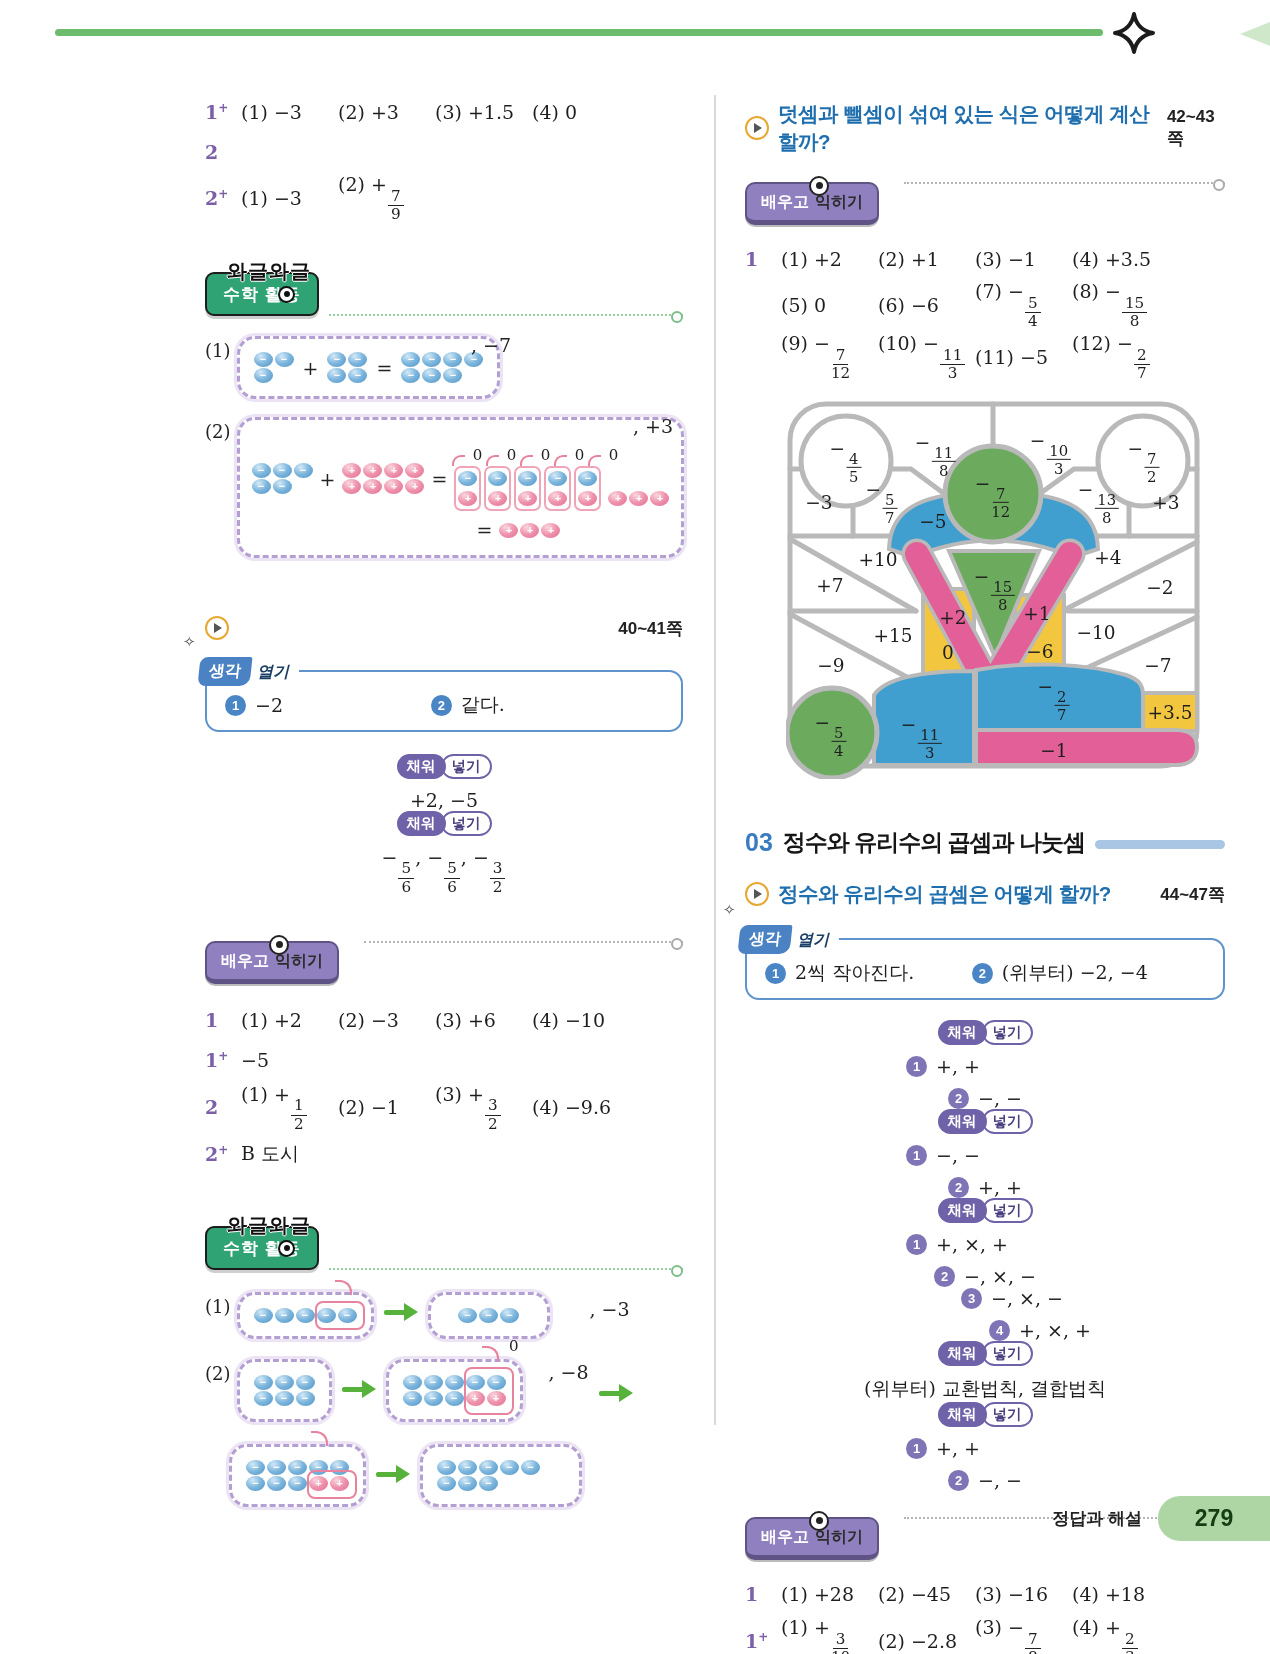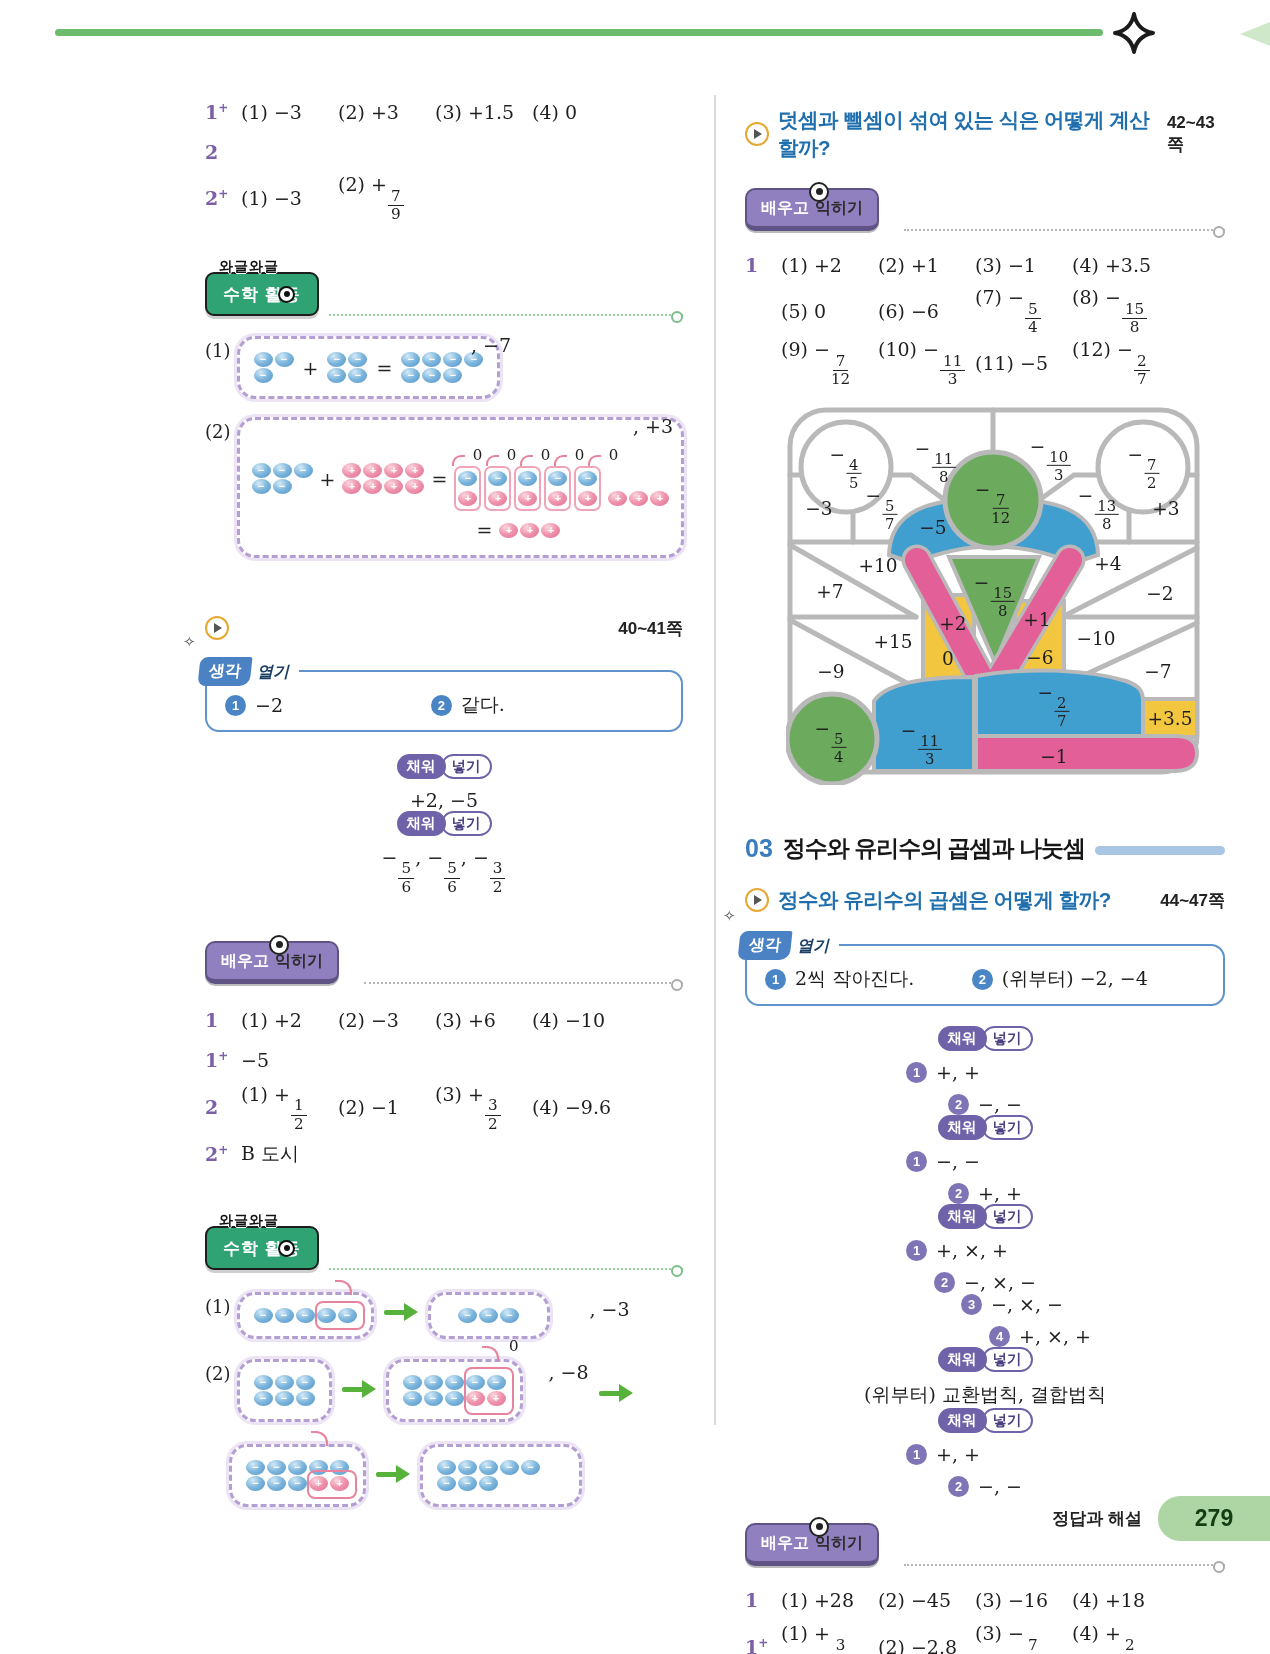--- a/index.html
+++ b/index.html
@@ -58,38 +58,38 @@
   
   .fill-row{display:flex;align-items:center;min-height:42px;gap:10px;flex-direction:column;}
   .fb{display:flex;align-items:center;flex:none;}
   .fb .b1{background:#6f62a8;color:#fff;font-weight:bold;font-size:14.5px;padding:3px 10px;border-radius:14px;z-index:1;}
   .fb .b2{border:2px solid #6f62a8;color:#4d4080;background:#fff;font-weight:bold;font-size:14.5px;
           padding:1px 9px;border-radius:14px;margin-left:-5px;}
   .fill-item{display:flex;align-items:center;gap:9px;}
   .fi-1{width:158px;}
   .fill-indent{margin-left:110px;}
   
-  .learn-head{display:flex;align-items:flex-end;margin-top:0;gap:15px;}
+  .learn-head{display:flex;align-items:flex-start;margin-top:0;gap:15px;}
   .learn-badge{position:relative;background:#9180bf;border:2px solid #5f5386;border-bottom-width:5px;
         border-radius:10px;padding:8px 14px 7px 14px;display:flex;gap:6px;align-items:center;box-shadow:0 2px 0 #bbb;}
   .learn-badge .w1{color:#fff;font-weight:bold;font-size:16px;}
   .learn-badge .w2{color:#2c2c2c;font-weight:bold;font-size:16px;}
   .eye{position:absolute;left:62px;top:-8px;width:16px;height:16px;background:#fff;border:2px solid #222;
        border-radius:50%;}
   .eye::after{content:"";position:absolute;left:5px;top:4px;width:7px;height:7px;background:#222;border-radius:50%;}
   .dotline{flex:1;border-top:2px dotted #b5b5b5;margin-left:10px;position:relative;}
   .dotline::after{content:"";position:absolute;right:0;top:-5px;width:8px;height:8px;border:2px solid #aaa;border-radius:50%;background:#fff;}
   .dotline-green{border-top-color:#94cf9e;}
   .dotline-green::after{border-color:#7cbd88;}
   
   .act-head{display:flex;align-items:flex-end;margin-top:0;}
   .act-badge{position:relative;background:#2fa374;border:2px solid #1d1d1d;border-radius:9px;
         padding:9px 16px 8px 16px;box-shadow:0 3px 0 #cfcfcf;}
   .act-badge .w{color:#fff;font-weight:bold;font-size:17px;letter-spacing:1px;}
-  .act-top{position:absolute;left:12px;top:-16px;font-size:14px;font-weight:bold;color:#111;
+  .act-top{position:absolute;left:20px;top:-16px;font-size:20px;font-weight:bold;color:#111;
         text-shadow:-1px 0 #fff,1px 0 #fff,0 -1px #fff,0 1px #fff;letter-spacing:1px;}
   .act-eye{position:absolute;right:22px;top:12px;width:13px;height:13px;background:#fff;border:2px solid #111;border-radius:50%;}
   .act-eye::after{content:"";position:absolute;left:4px;top:3px;width:6px;height:6px;background:#111;border-radius:50%;}
   
   .act-row{position:relative;display:flex;align-items:flex-start;margin-top:16px;}
   .alab{font-family:"DejaVu Serif",serif;font-size:18px;margin:4px 6px 0 0;flex:none;}
   .abox{border:3px dashed #b49fd2;border-radius:18px;box-shadow:0 0 0 3px #ece4f4;background:#fff;
         padding:12px 14px;display:inline-flex;align-items:center;}
   .dot-row{display:flex;gap:2px;margin:1px 0;}
   .dot{display:inline-flex;flex:none;width:19px;height:15px;border-radius:50%;align-items:center;
@@ -527,21 +527,21 @@
               <span class="dot dot-b">−</span>
             </div>
           </span>
       </div>
     </div>
   </div>
 
   <div class="col col-right">
     <div class="inner">
 
-      <div class="sec-head" style="margin-top:18px">
+      <div class="sec-head" style="margin-top:12px">
         <span class="play">
             <i></i>
           </span>
         <span class="sec-title">덧셈과 뺄셈이 섞여 있는 식은 어떻게 계산할까?</span>
         <span class="sec-pages">42~43쪽</span>
       </div>
 
       <div class="learn-head" style="margin-top:26px">
         <div class="learn-badge">
           <span class="w1">배우고</span>

